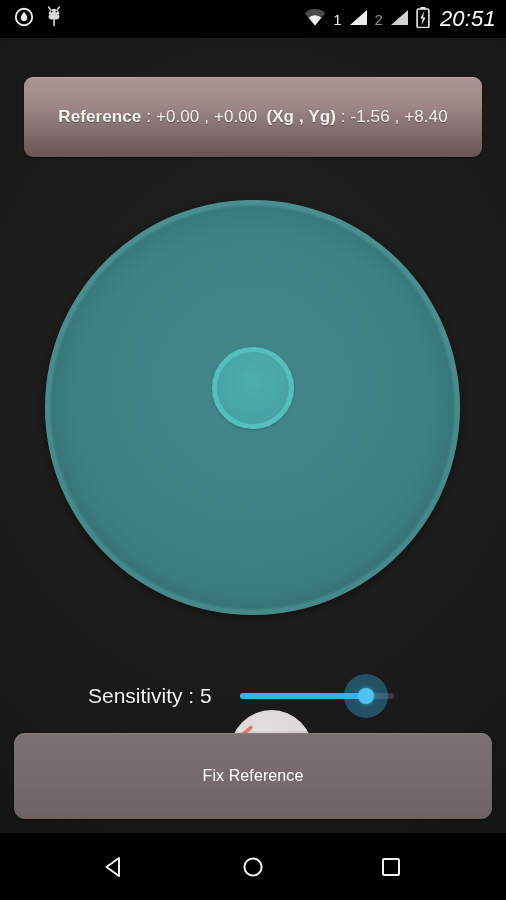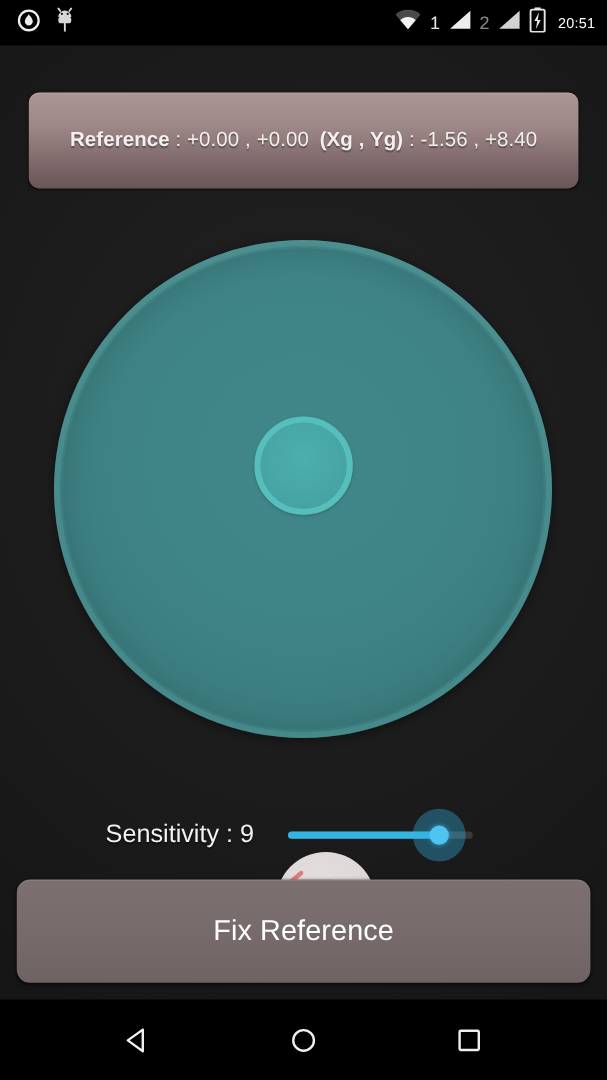--- a/index.html
+++ b/index.html
@@ -45,24 +45,25 @@
   .sb-icon { display: block; }
   .sb-num {
     color: #E8E8E8;
     font-size: 15px;
     line-height: 1;
     font-weight: 400;
   }
   .sb-num.dim { color: #8C8C8C; }
   .sb-clock {
     color: #FFFFFF;
-    font-size: 12px;
+    font-size: 22px;
     line-height: 1;
     letter-spacing: .2px;
     margin-left: 3px;
+    font-style: italic;
   }
 
   
   .app {
     position: absolute;
     left: 0; top: 38px;
     width: 506px; height: 795px;
     background:
       radial-gradient(120% 90% at 50% 42%, #232323 0%, #1b1b1b 45%, #111111 100%);
   }
@@ -200,21 +201,21 @@
     gap: 9px;
   }
   .btn {
     flex: 1 1 0;
     height: 86px;
     border: none;
     border-radius: 11px;
     background: linear-gradient(180deg, #7d7070 0%, #776a6b 55%, #6f6263 100%);
     color: #FFFFFF;
     font-family: inherit;
-    font-size: 24px;
+    font-size: 16px;
     letter-spacing: .1px;
     cursor: pointer;
     box-shadow: inset 0 1px 0 rgba(255,255,255,.10), 0 1px 3px rgba(0,0,0,.55);
     padding: 0;
     white-space: nowrap;
     overflow: hidden;
   }
 
   
   .navbar {
@@ -308,21 +309,21 @@
             <path d="M47 25 L47 64"></path>
             <path d="M47 25 L13 25"></path>
             <path d="M21 17.5 L12 25 L21 32.5"></path>
             <path d="M39 56 L47 65 L55 56"></path>
           </g>
         </svg>
       </div>
     </div>
 
     <div class="sens-row">
-      <div class="sens-label">Sensitivity : 9</div>
+      <div class="sens-label">Sensitivity : 5</div>
       <div class="slider">
         <div class="slider-track"></div>
         <div class="slider-fill"></div>
         <div class="slider-halo"></div>
         <div class="slider-thumb"></div>
       </div>
     </div>
 
     <div class="btn-row">
       <button class="btn">Fix Reference</button>

